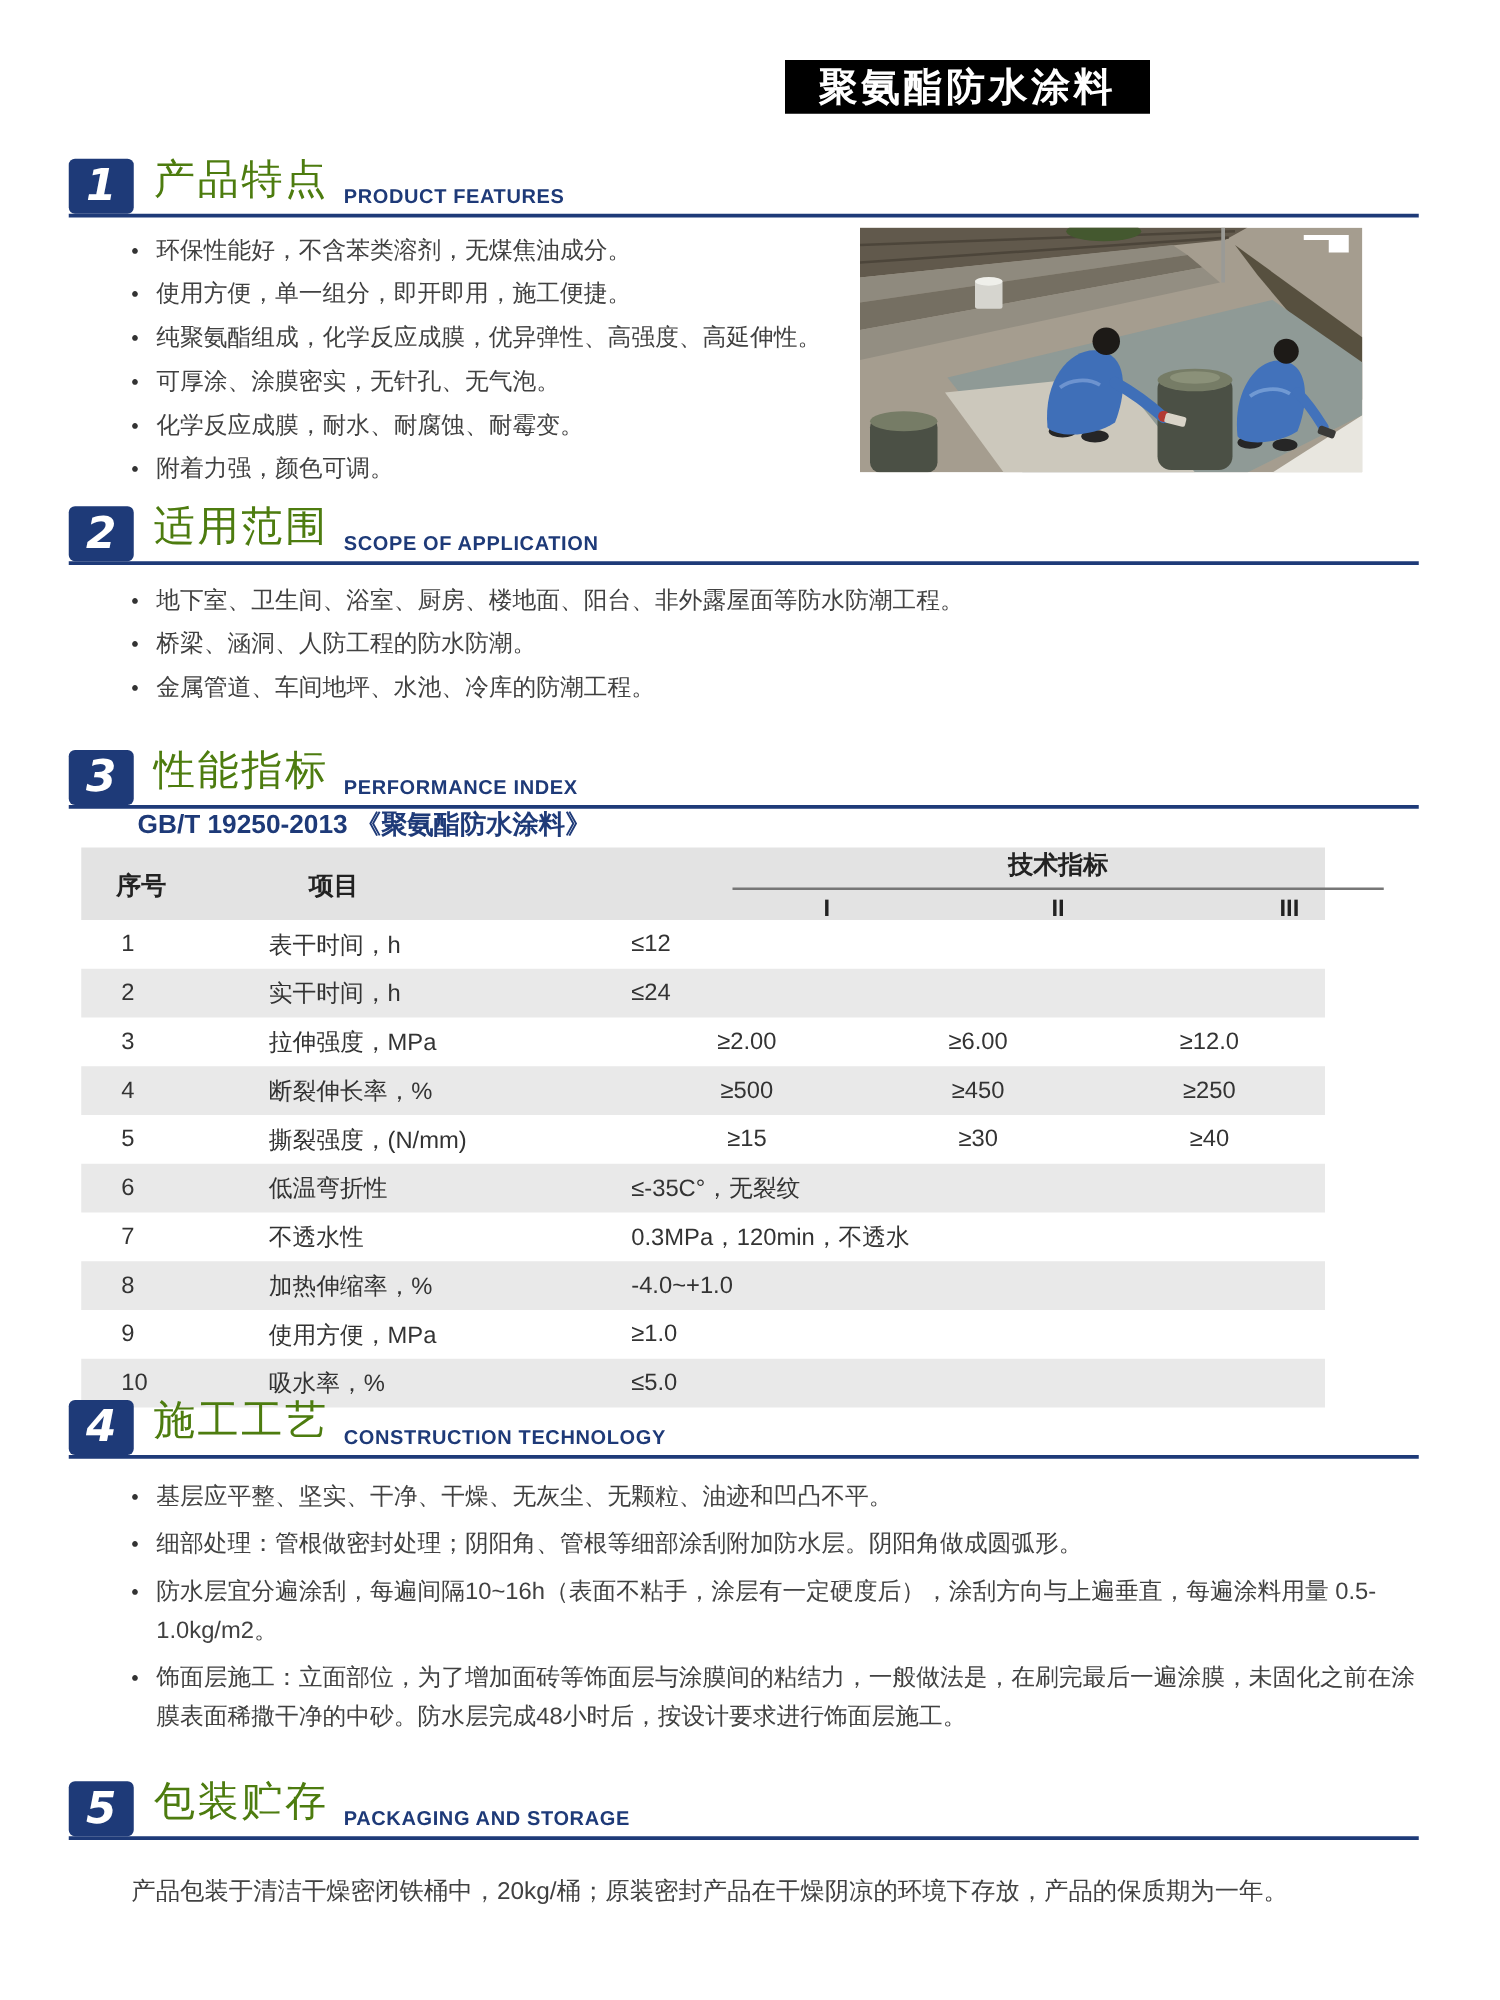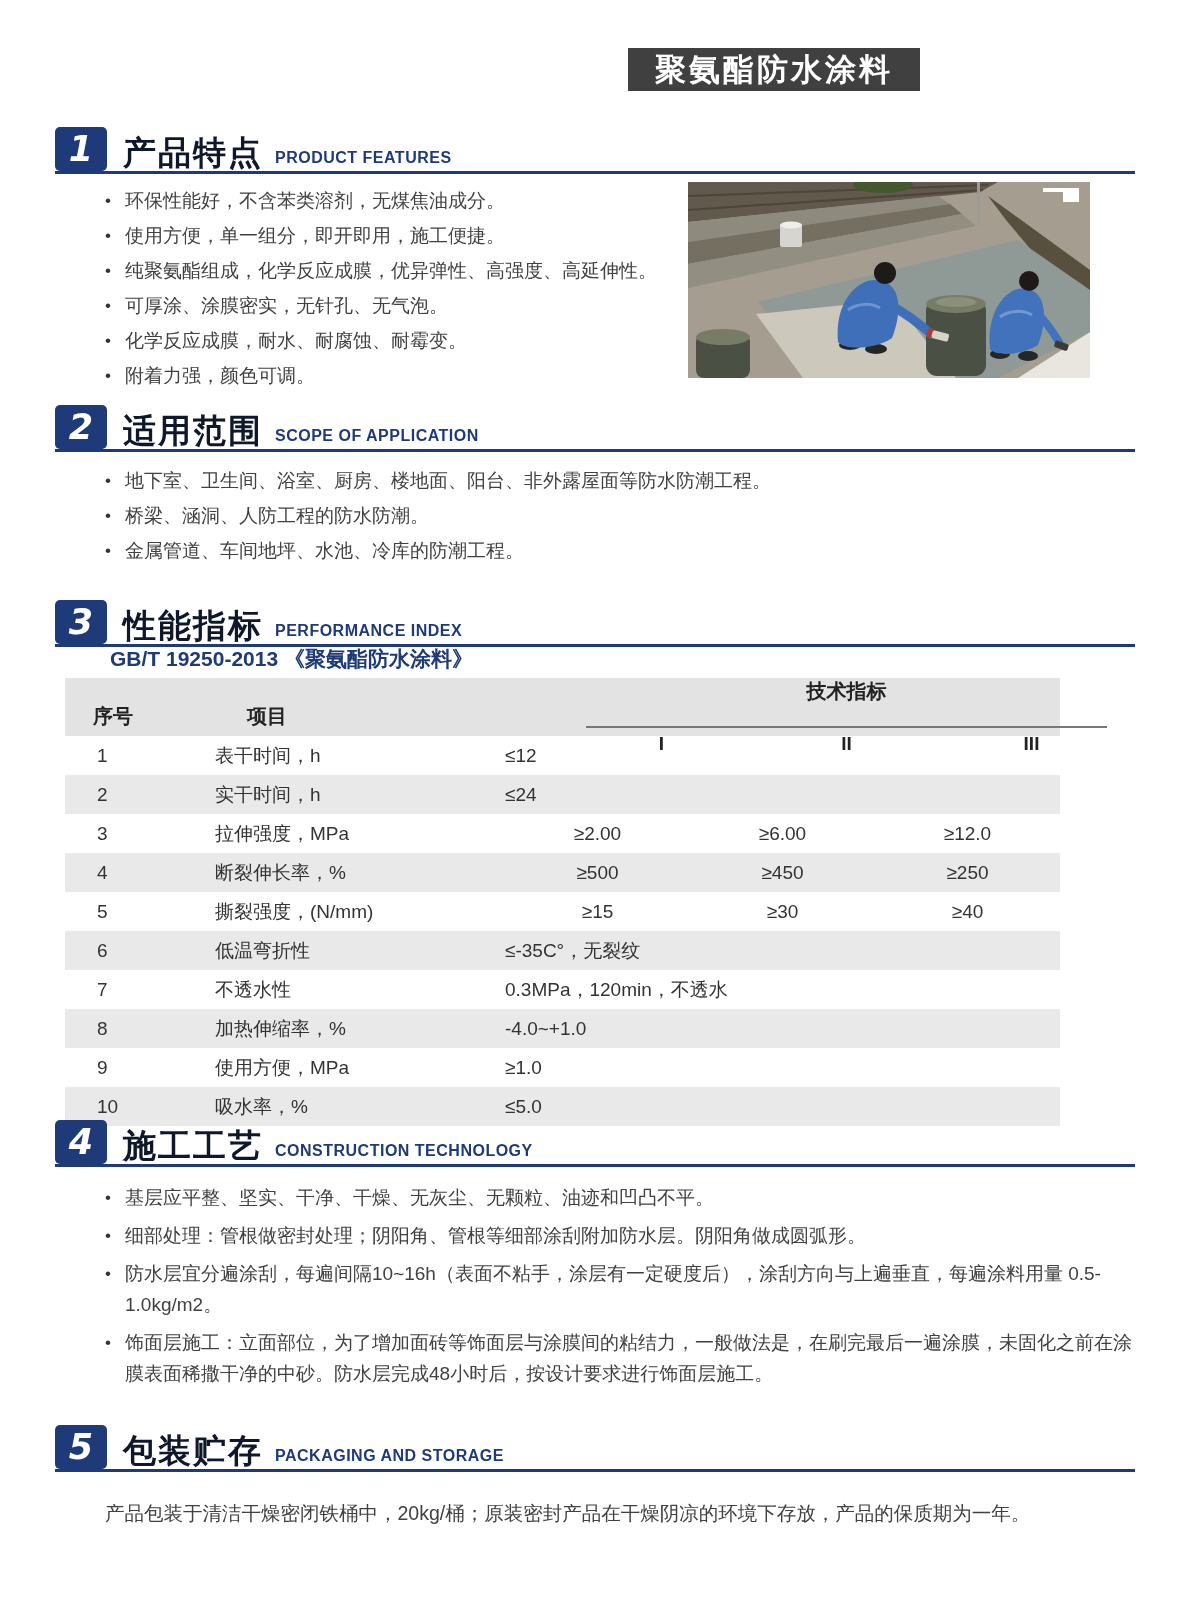--- a/index.html
+++ b/index.html
@@ -1,50 +1,50 @@
 <!DOCTYPE html>
 <html><head>
 <meta charset="utf-8">
 <style>
   html,body{margin:0;padding:0;background:#ffffff;}
   body{font-family:"Liberation Sans","DejaVu Sans",sans-serif;}
   .page{position:relative;width:1200px;height:1600px;margin:0 auto;background:#ffffff;overflow:hidden;}
 
   
-  .title-bar{position:absolute;left:628px;top:48px;width:292px;height:43px;background:#404040;
+  .title-bar{position:absolute;left:628px;top:48px;width:292px;height:43px;background:#000000;
     color:#ffffff;font-size:31px;font-weight:bold;line-height:43px;text-align:center;letter-spacing:3px;}
 
   
   .sec-head{position:absolute;left:55px;width:1080px;height:46px;border-bottom:3px solid #1e3a78;
     display:flex;align-items:flex-end;}
   .sec-num{width:52px;height:44px;background:#1e3a78;border-radius:5px;color:#ffffff;
     font-size:35px;font-weight:bold;font-style:italic;text-align:center;line-height:44px;
     font-family:"DejaVu Sans",sans-serif;}
-  .sec-cn{color:#0f172a;font-size:33px;font-weight:bold;margin-left:16px;line-height:1;
-    padding-bottom:2px;letter-spacing:2px;}
+  .sec-cn{color:#4d7c0f;font-size:33px;font-weight:normal;margin-left:16px;line-height:1;
+    padding-bottom:12px;letter-spacing:2px;}
   .sec-en{color:#1e3a78;font-size:16px;font-weight:600;margin-left:12px;padding-bottom:4px;letter-spacing:.5px;}
 
   
   .bullets{position:absolute;color:#414141;font-size:19px;}
   .bullet{display:flex;margin-bottom:9px;line-height:26px;}
   .bullet .dot{width:20px;flex:0 0 20px;text-align:left;color:#333;font-size:17px;}
   .bullet .txt{flex:1;}
   .bullets.wide .bullet{line-height:31px;margin-bottom:7px;}
 
   
   .std-line{position:absolute;left:110px;top:645px;color:#1e3a78;font-size:21px;font-weight:bold;}
 
   
   .perf-table{position:absolute;left:65px;top:678px;width:995px;font-size:19px;color:#333;}
   .t-head{display:grid;grid-template-columns:150px 290px 555px;background:#e3e3e3;height:58px;gap:32px;}
   .h-no{align-self:center;padding-left:28px;font-weight:600;color:#222;font-size:20px;}
   .h-item{align-self:center;font-weight:600;color:#222;font-size:20px;}
   .h-tech{display:flex;flex-direction:column;justify-content:center;}
   .tech-label{text-align:center;font-weight:600;color:#222;font-size:20px;width:94%;margin:0 auto;
-    border-bottom:2px solid #777;padding-bottom:21px;}
+    border-bottom:2px solid #777;padding-bottom:5px;}
   .tech-cols{display:grid;grid-template-columns:1fr 1fr 1fr;margin-top:5px;}
   .tech-cols span{text-align:center;font-weight:600;color:#222;}
   .t-row{display:grid;grid-template-columns:150px 290px 185px 185px 185px;min-height:39px;align-items:center;}
   .t-row.gray{background:#e9e9e9;}
   .c-no{padding-left:32px;}
   .c-val{text-align:center;}
   .c-span{grid-column:3/6;text-align:left;}
 
   
   .s5-text{position:absolute;left:105px;top:1498px;width:1040px;color:#414141;font-size:19.5px;line-height:30px;}

